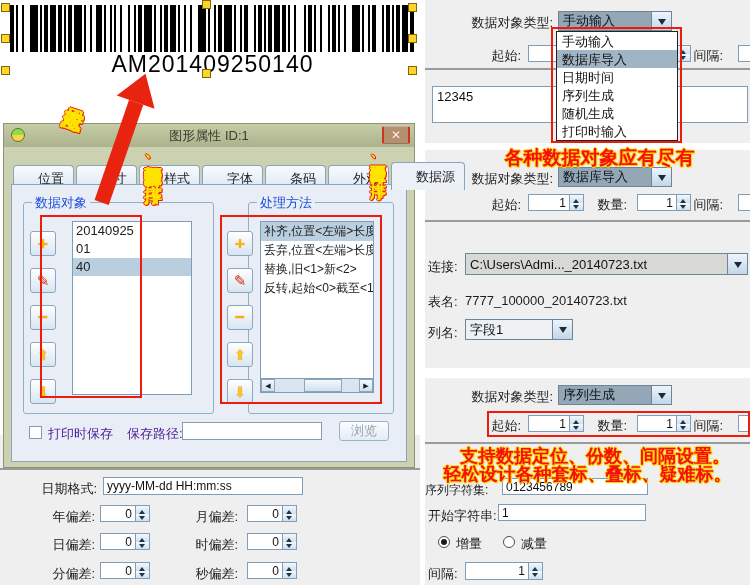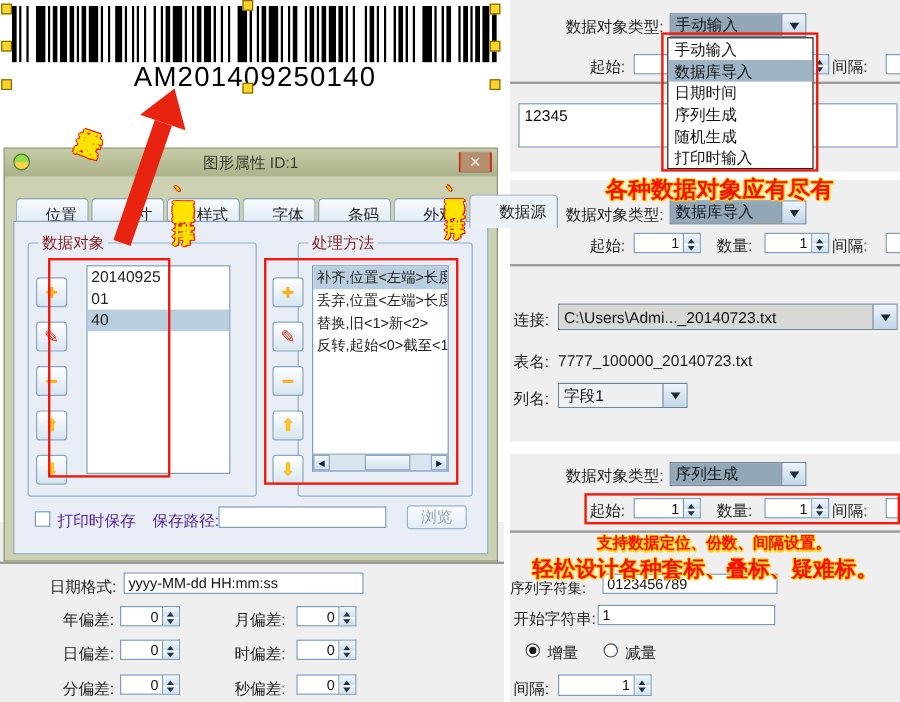--- a/index.html
+++ b/index.html
@@ -21,21 +21,21 @@
   #app-icon { position:absolute; left:7px; top:4px; width:14px; height:14px; border-radius:50%; background:linear-gradient(#8fdc4d 45%,#ffd24a 55%); border:1px solid #4a7d2a; }
   #dialog-title { width:100%; text-align:center; font-size:13px; color:#3c3c30; }
   #close-btn { position:absolute; right:4px; top:2px; width:28px; height:18px; background:#b5906f; border-left:2px solid #cc3322; border-right:2px solid #cc3322; border-top:1px solid #caa; border-bottom:1px solid #96725a; color:#ffecec; font-size:12px; font-weight:bold; display:flex; align-items:center; justify-content:center; border-radius:2px; }
 
   #tabs { position:absolute; left:9px; top:38px; height:23px; white-space:nowrap; }
   .tab { display:inline-block; padding:4px 9px 3px 24px; font-size:13px; color:#222; background:linear-gradient(#f8fbfe,#d9e6f2); border:1px solid #8ba4bd; border-bottom:none; border-radius:4px 4px 0 0; margin-right:2px; position:relative; top:2px; }
   .tab.active { background:#ecf1f8; top:0; padding-top:5px; padding-bottom:4px; z-index:3; }
 
   #tab-panel { position:absolute; left:7px; top:60px; width:396px; height:278px; background:#e9eef6; border:1px solid #8ba4bd; }
   .group { position:absolute; border:1px solid #8fb0c9; border-radius:3px; }
-  .group-label { position:absolute; top:-9px; left:8px; background:#e9eef6; padding:0 3px; font-size:13px; color:#7f1d1d; }
+  .group-label { position:absolute; top:-9px; left:8px; background:#e9eef6; padding:0 3px; font-size:13px; color:#1d4ed8; }
 
   .tool-btn { position:absolute; width:26px; height:25px; border:1px solid #8ca6bf; border-radius:3px; background:linear-gradient(#ffffff,#d7e5f1); display:flex; align-items:center; justify-content:center; font-size:15px; }
   .ico-orange { color:#ffb400; font-weight:bold; text-shadow:0 0 1px #d86000; font-size:17px; line-height:1; }
   .ico-pencil { color:#d03014; font-size:15px; }
   .ico-arrow { color:#ffc81e; text-shadow:0 0 1px #c66000; font-size:14px; }
 
   .listbox { position:absolute; background:#fff; border:1px solid #7f9db9; overflow:hidden; }
   .list-item { font-size:13px; color:#222; padding:1px 2px 0 3px; height:18px; white-space:nowrap; overflow:hidden; }
   .list-item.sel { background:#b9cede; }
   .hscroll { position:absolute; height:14px; display:flex; border:1px solid #7f9db9; border-top:none; background:#d9e6f1; }
@@ -520,21 +520,21 @@
     <span class="plabel" style="left:3px;top:187px;">间隔:</span>
     <span class="spinbox" style="left:40px;top:184px;width:78px;height:18px;">
         <span class="spin-val">1</span>
         <span class="spin-ud">
           <i class="up"></i>
           <i class="dn"></i>
         </span>
       </span>
   </div>
 
-  <div class="redtext" style="left:440px;top:444px;width:310px;text-align:center;font-size:13px;font-family:Liberation Mono, monospace;">支持数据定位、份数、间隔设置。</div>
+  <div class="redtext" style="left:440px;top:444px;width:310px;text-align:center;font-size:18px;font-family:Liberation Mono, monospace;">支持数据定位、份数、间隔设置。</div>
   <div class="redtext" style="left:425px;top:462px;width:325px;text-align:center;font-size:18px;">轻松设计各种套标、叠标、疑难标。</div>
 
   <div id="big-arrow">
       <div class="head"></div>
       <div class="shaft"></div>
     </div>
   <div class="vtext" style="left:72px;top:94px;font-size:21px;transform:rotate(19deg);">对应效果</div>
   <div class="vtext" style="left:144px;top:153px;font-size:18px;height:235px;">多种数据对象可组合、排序</div>
   <div class="vtext" style="left:370px;top:153px;font-size:16px;height:200px;">多种处理方法可组合、排序</div>
 

